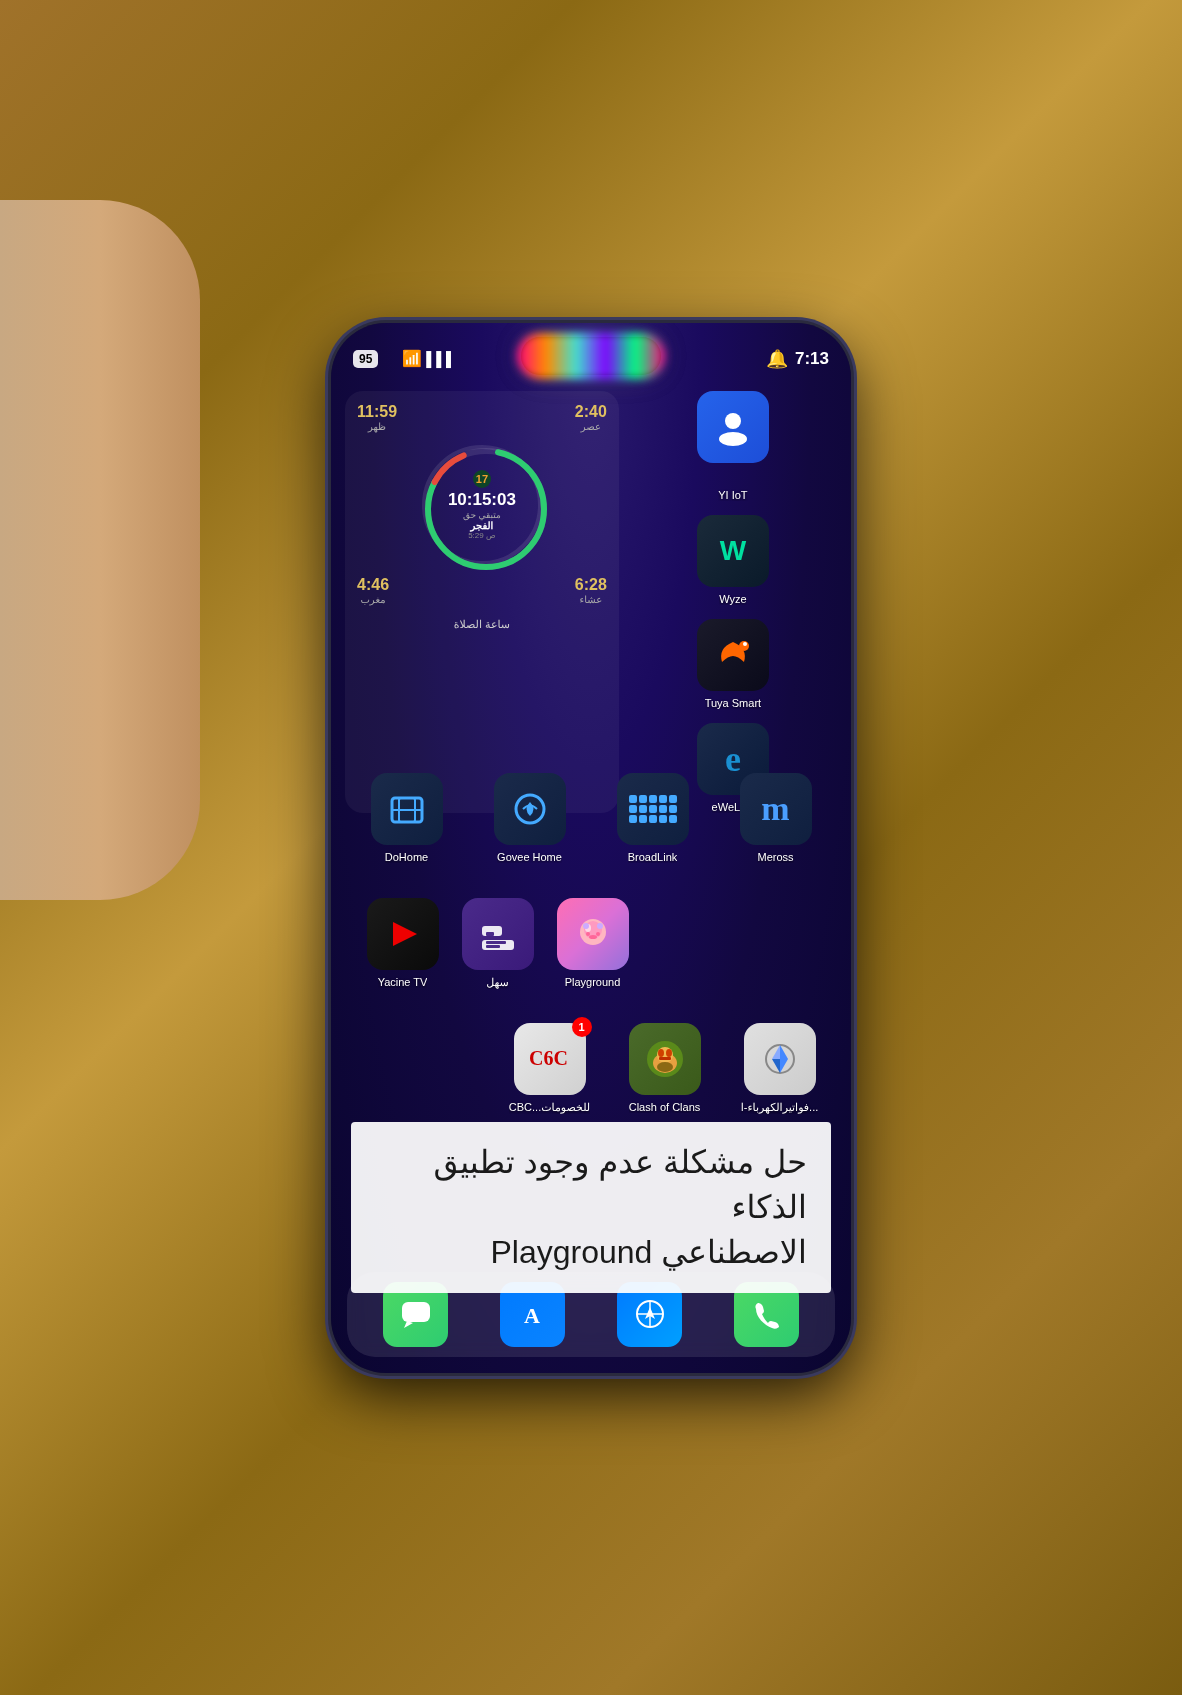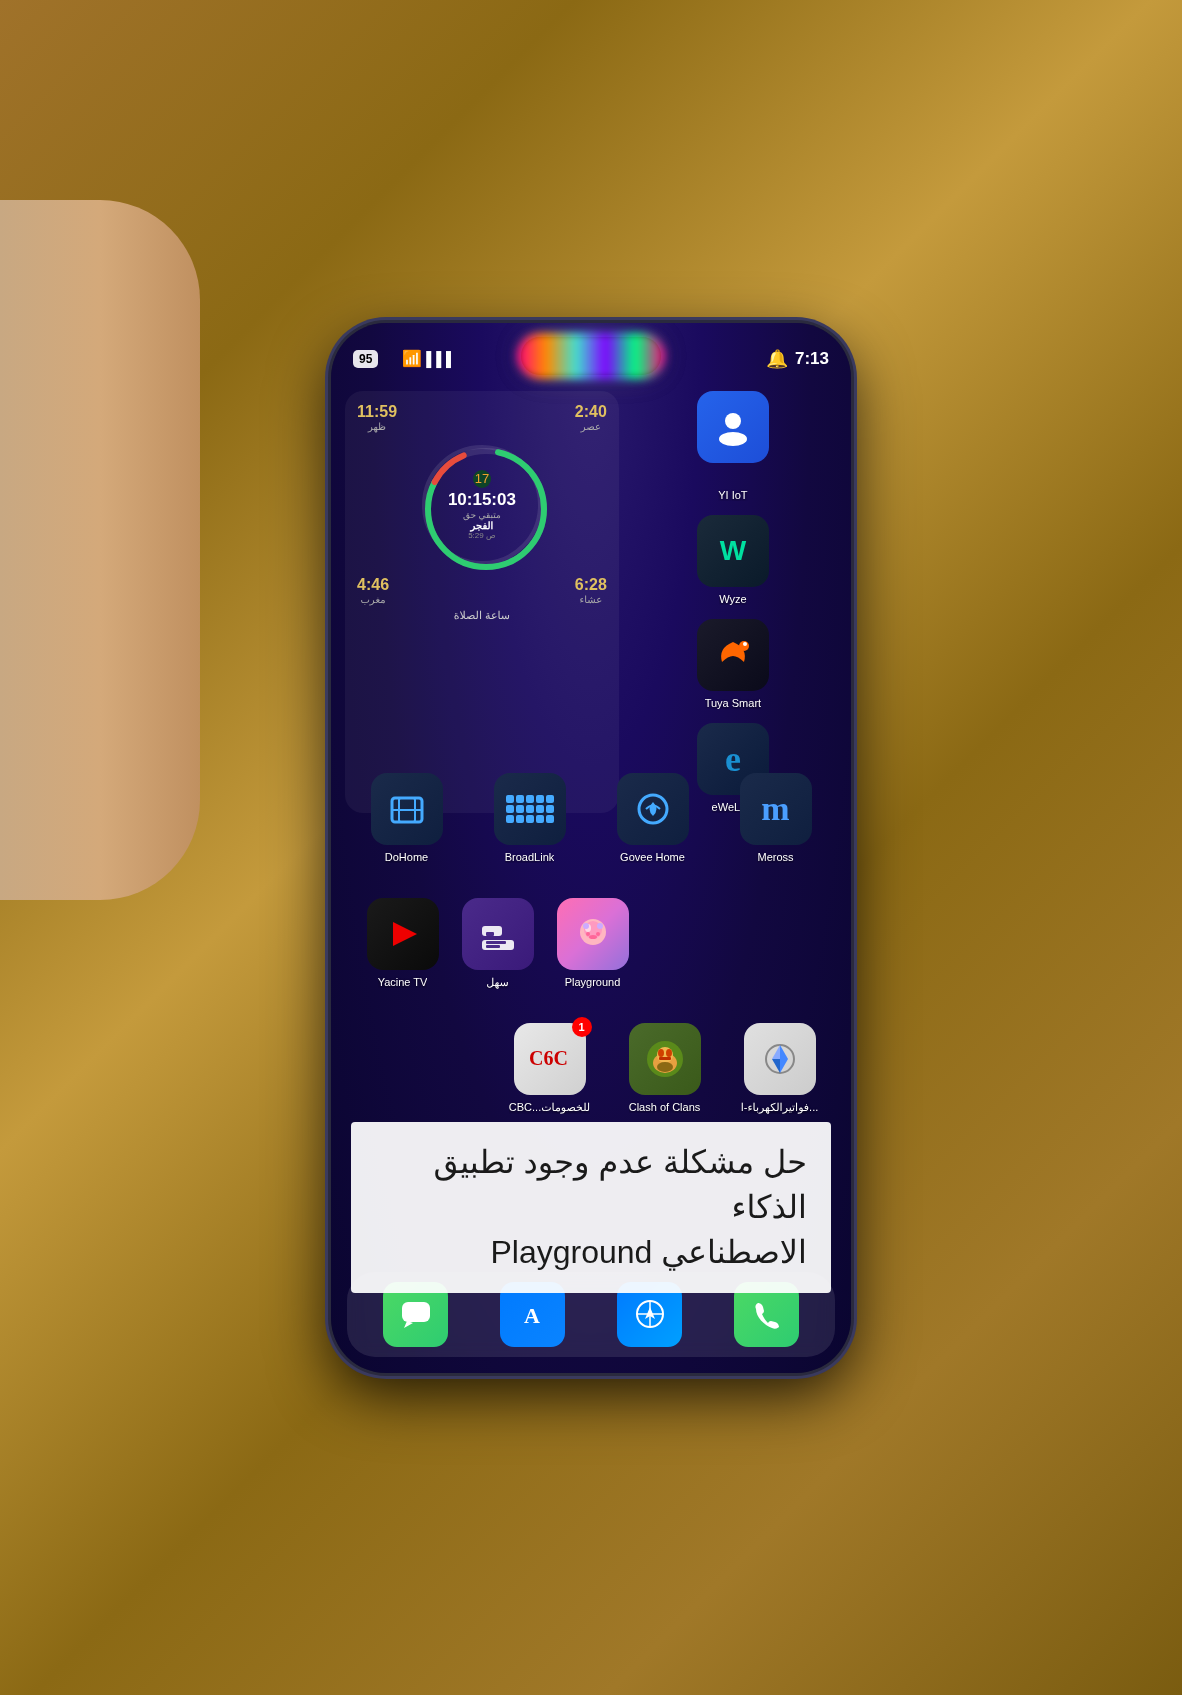--- a/index.html
+++ b/index.html
@@ -168,42 +168,42 @@
       top: -4px; left: -4px;
       width: 128px; height: 128px;
     }
 
     .clock-inner {
       text-align: center;
       z-index: 1;
     }
 
     .clock-number {
-      font-size: 13px;
+      font-size: 11px;
       color: #f0a030;
-      font-weight: 400;
+      font-weight: 700;
       background: rgba(0,100,0,0.6);
       border-radius: 50%;
       width: 18px; height: 18px;
       display: flex; align-items: center; justify-content: center;
       margin: 0 auto 2px;
     }
 
     .clock-time { font-size: 17px; font-weight: 700; color: #fff; }
     .clock-label { font-size: 9px; color: #aaa; }
     .clock-label2 { font-size: 10px; color: #fff; font-weight: 600; }
     .clock-sub { font-size: 8px; color: #888; }
 
     .prayer-bottom-row {
       display: flex;
       justify-content: space-between;
       margin-top: 6px;
     }
 
-    .saah-label { text-align: center; color: #ccc; font-size: 11px; margin-top: 4px; }
+    .saah-label { text-align: center; color: #ccc; font-size: 11px; margin-top: 13px; }
 
     .app-row {
       display: flex;
       justify-content: space-around;
       margin-bottom: 24px;
     }
 
     .app-item {
       display: flex;
       flex-direction: column;
@@ -418,50 +418,50 @@
           <div class="app-icon icon-dohome">
             <svg width="42" height="42" viewBox="0 0 42 42">
               <rect x="6" y="10" width="30" height="24" rx="3" fill="none" stroke="#4af" stroke-width="3"></rect>
               <rect x="13" y="10" width="16" height="24" rx="2" fill="none" stroke="#4af" stroke-width="2"></rect>
               <line x1="6" y1="22" x2="36" y2="22" stroke="#4af" stroke-width="2"></line>
             </svg>
           </div>
           <span class="app-label">DoHome</span>
         </div>
         <div class="app-item">
-          <div class="app-icon icon-broadlink">
-            <div style="display:grid; grid-template-columns: repeat(5,8px); gap:2px; padding:6px;">
-              <div style="background:#4af; border-radius:2px; width:8px;height:8px;"></div>
-              <div style="background:#4af; border-radius:2px; width:8px;height:8px;"></div>
-              <div style="background:#4af; border-radius:2px; width:8px;height:8px;"></div>
-              <div style="background:#4af; border-radius:2px; width:8px;height:8px;"></div>
-              <div style="background:#4af; border-radius:2px; width:8px;height:8px;"></div>
-              <div style="background:#4af; border-radius:2px; width:8px;height:8px;"></div>
-              <div style="background:#4af; border-radius:2px; width:8px;height:8px;"></div>
-              <div style="background:#4af; border-radius:2px; width:8px;height:8px;"></div>
-              <div style="background:#4af; border-radius:2px; width:8px;height:8px;"></div>
-              <div style="background:#4af; border-radius:2px; width:8px;height:8px;"></div>
-              <div style="background:#4af; border-radius:2px; width:8px;height:8px;"></div>
-              <div style="background:#4af; border-radius:2px; width:8px;height:8px;"></div>
-              <div style="background:#4af; border-radius:2px; width:8px;height:8px;"></div>
-              <div style="background:#4af; border-radius:2px; width:8px;height:8px;"></div>
-              <div style="background:#4af; border-radius:2px; width:8px;height:8px;"></div>
-            </div>
-          </div>
-          <span class="app-label">BroadLink</span>
-        </div>
-        <div class="app-item">
           <div class="app-icon icon-govee">
             <svg width="42" height="42" viewBox="0 0 42 42">
               <circle cx="21" cy="21" r="14" fill="none" stroke="#4af" stroke-width="3"></circle>
               <path d="M21 14 Q28 21 21 28 Q14 21 21 14" fill="#4af"></path>
               <path d="M14 21 Q21 14 28 21" fill="none" stroke="#4af" stroke-width="2"></path>
             </svg>
           </div>
           <span class="app-label">Govee Home</span>
+        </div>
+        <div class="app-item">
+          <div class="app-icon icon-broadlink">
+            <div style="display:grid; grid-template-columns: repeat(5,8px); gap:2px; padding:6px;">
+              <div style="background:#4af; border-radius:2px; width:8px;height:8px;"></div>
+              <div style="background:#4af; border-radius:2px; width:8px;height:8px;"></div>
+              <div style="background:#4af; border-radius:2px; width:8px;height:8px;"></div>
+              <div style="background:#4af; border-radius:2px; width:8px;height:8px;"></div>
+              <div style="background:#4af; border-radius:2px; width:8px;height:8px;"></div>
+              <div style="background:#4af; border-radius:2px; width:8px;height:8px;"></div>
+              <div style="background:#4af; border-radius:2px; width:8px;height:8px;"></div>
+              <div style="background:#4af; border-radius:2px; width:8px;height:8px;"></div>
+              <div style="background:#4af; border-radius:2px; width:8px;height:8px;"></div>
+              <div style="background:#4af; border-radius:2px; width:8px;height:8px;"></div>
+              <div style="background:#4af; border-radius:2px; width:8px;height:8px;"></div>
+              <div style="background:#4af; border-radius:2px; width:8px;height:8px;"></div>
+              <div style="background:#4af; border-radius:2px; width:8px;height:8px;"></div>
+              <div style="background:#4af; border-radius:2px; width:8px;height:8px;"></div>
+              <div style="background:#4af; border-radius:2px; width:8px;height:8px;"></div>
+            </div>
+          </div>
+          <span class="app-label">BroadLink</span>
         </div>
         <div class="app-item">
           <div class="app-icon icon-meross">
             <span style="color:#4a9eff; font-size:34px; font-weight:900; font-family:Georgia,serif;">m</span>
           </div>
           <span class="app-label">Meross</span>
         </div>
       </div>
 
       <div class="app-row" style="position:absolute; top:575px; left:24px; right:14px; display:flex; justify-content:flex-start;">

